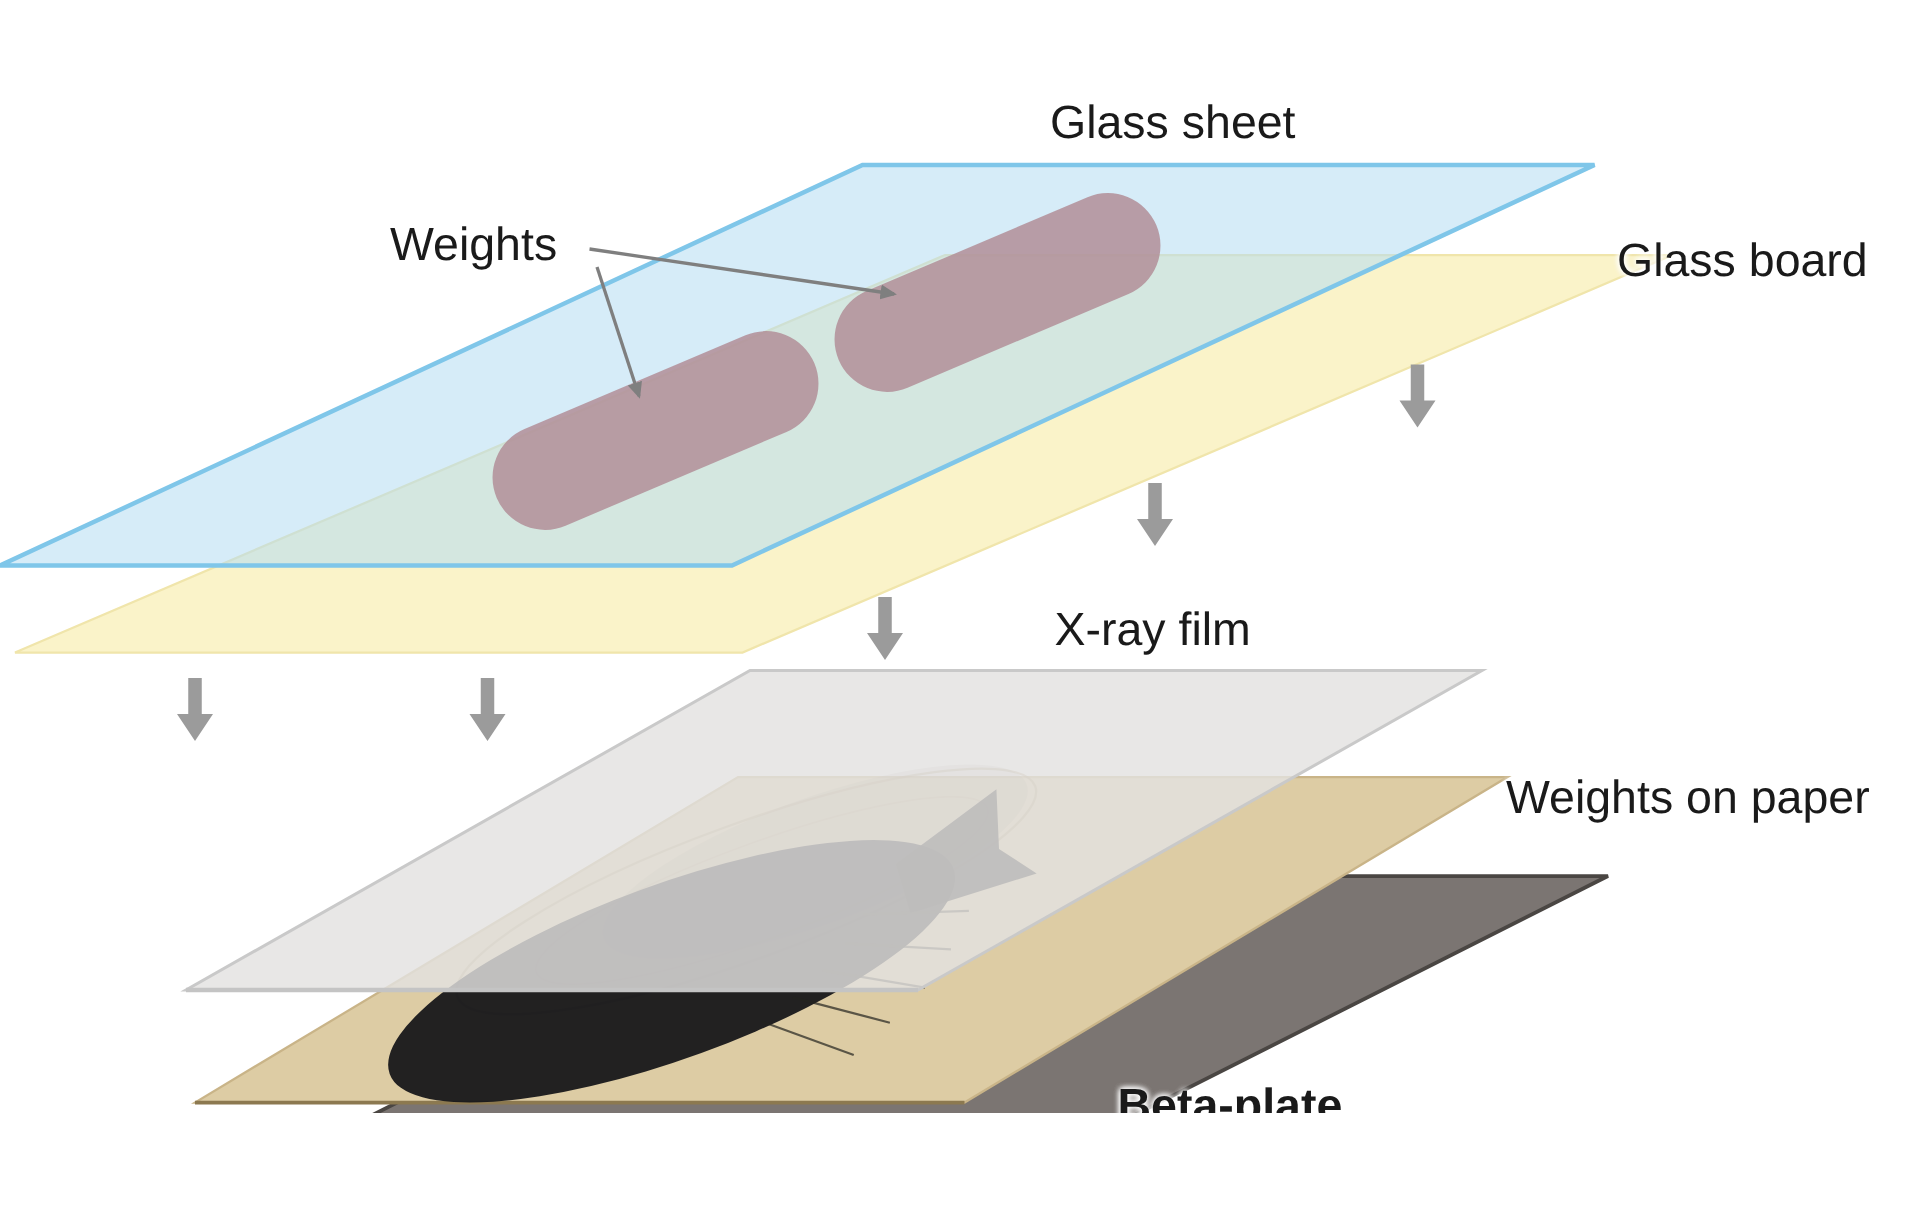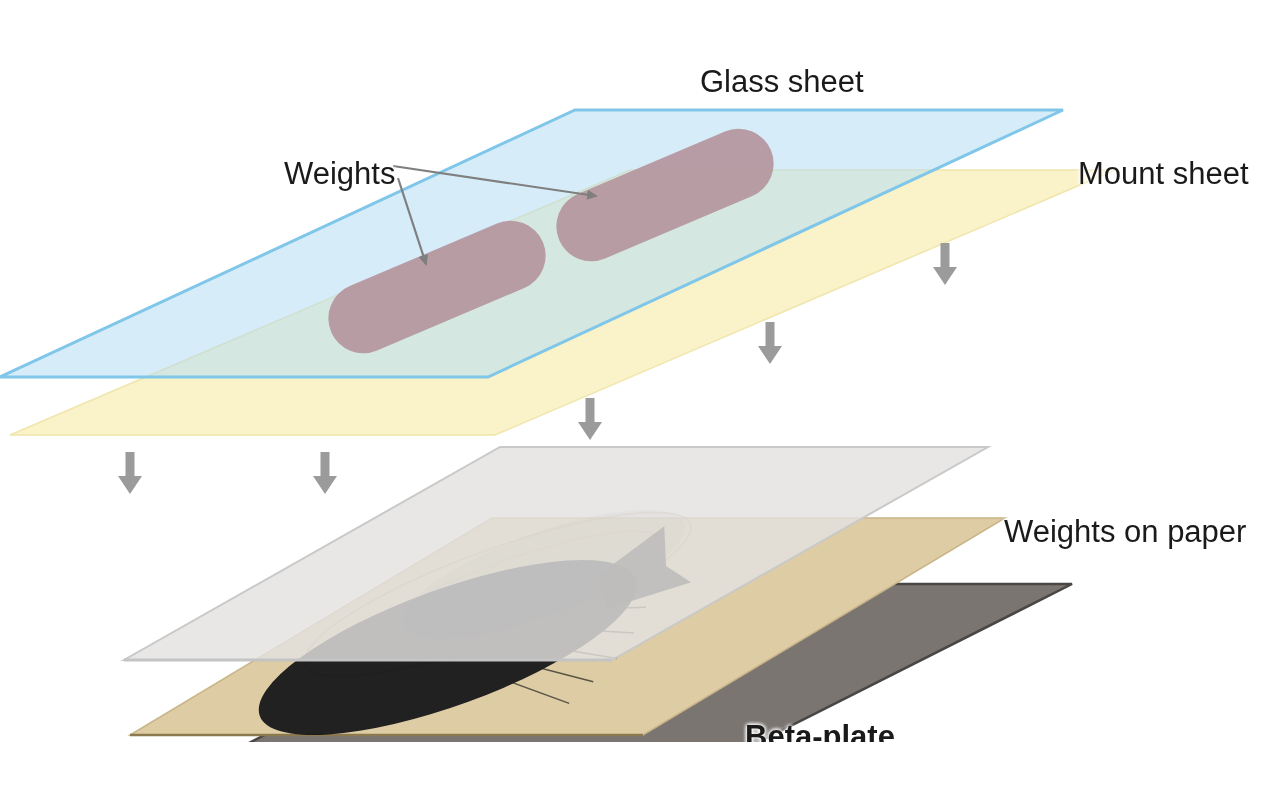--- a/index.html
+++ b/index.html
@@ -7,21 +7,21 @@
     position:relative;width:1280px;height:742px;background:#ffffff;
     overflow:hidden;font-family:"Liberation Sans", sans-serif;
   }
   #diagram-svg{position:absolute;left:0;top:0;}
   .label{
     position:absolute;font-size:31px;color:#1a1a1a;white-space:nowrap;
     text-shadow:0 0 4px #fff,0 0 4px #fff,0 0 4px #fff;
   }
   .lbl-glass{left:700px;top:64px;}
   .lbl-mount{left:1078px;top:156px;}
-  .lbl-weights{left:260px;top:156px;margin-left:24px;}
+  .lbl-weights{left:260px;top:145px;}
   .lbl-film{left:703px;top:402px;}
   .lbl-artwork{left:1004px;top:514px;}
   .lbl-beta{left:745px;top:719px;font-weight:bold;}
 </style>
 </head>
 <body>
 
 <div id="stage">
 
   <svg id="diagram-svg" width="1280" height="810" viewBox="0 0 1280 810">
@@ -68,18 +68,19 @@
     <line x1="124" y1="660" x2="612" y2="660" stroke="#c4c4c4" stroke-width="3"></line>
 
     <path d="M 940.5 243 L 949.5 243 L 949.5 267 L 957 267 L 945 285 L 933 267 L 940.5 267 Z" fill="#9b9b9b"></path>
     <path d="M 765.5 322 L 774.5 322 L 774.5 346 L 782 346 L 770 364 L 758 346 L 765.5 346 Z" fill="#9b9b9b"></path>
     <path d="M 585.5 398 L 594.5 398 L 594.5 422 L 602 422 L 590 440 L 578 422 L 585.5 422 Z" fill="#9b9b9b"></path>
     <path d="M 125.5 452 L 134.5 452 L 134.5 476 L 142 476 L 130 494 L 118 476 L 125.5 476 Z" fill="#9b9b9b"></path>
     <path d="M 320.5 452 L 329.5 452 L 329.5 476 L 337 476 L 325 494 L 313 476 L 320.5 476 Z" fill="#9b9b9b"></path>
   </svg>
 
   <div class="label lbl-glass">Glass sheet</div>
-  <div class="label lbl-mount">Mount sheet</div>
+  <div class="label lbl-mount">Glass board</div>
   <div class="label lbl-weights">Weights</div>
+  <div class="label lbl-film">X-ray film</div>
   <div class="label lbl-artwork">Weights on paper</div>
   <div class="label lbl-beta">Beta-plate</div>
 
 </div>
 
 </body></html>

